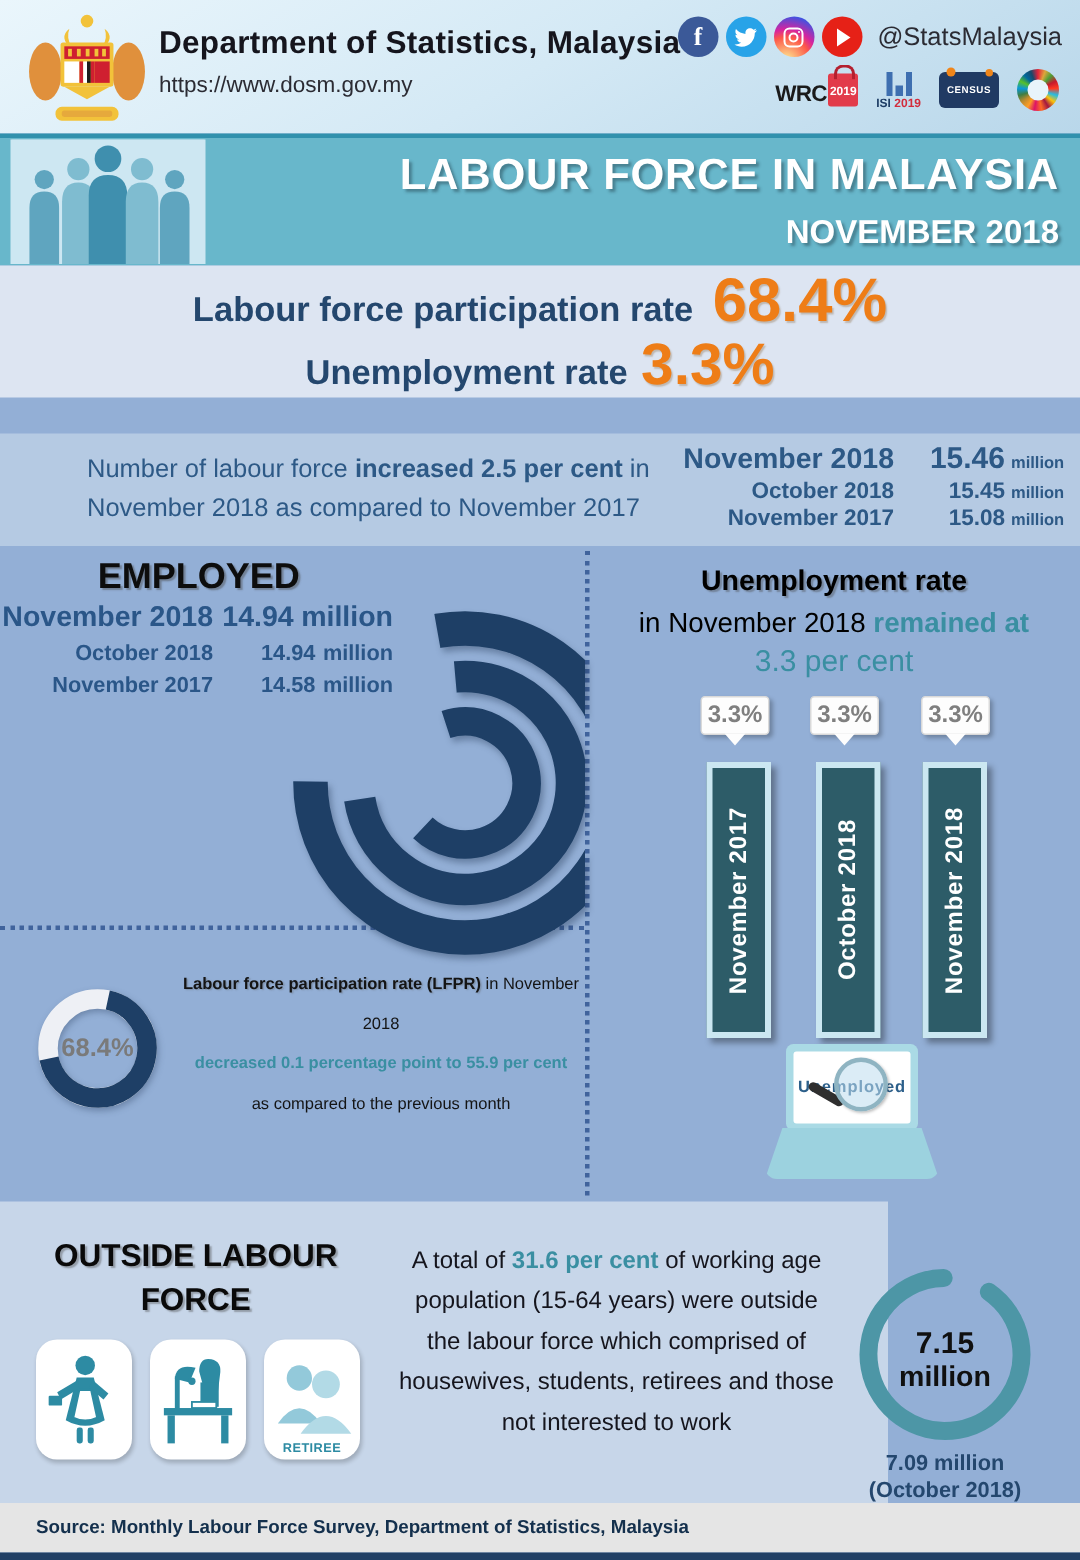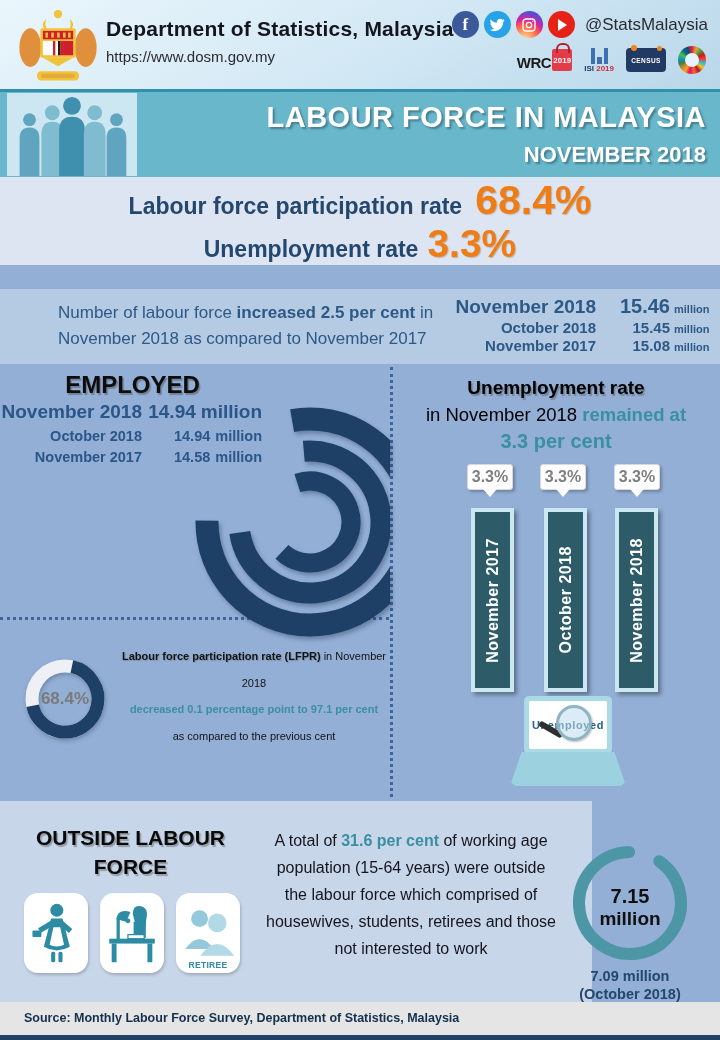--- a/index.html
+++ b/index.html
@@ -97,21 +97,21 @@
     display:flex; align-items:center; justify-content:center; font-size:17px; font-weight:600; color:#7a7a7a; }
   .lfpr-text { position:absolute; left:116px; top:279px; width:276px; text-align:center;
     font-size:11px; line-height:26.5px; color:#141414; }
   .lfpr-text .b { font-weight:800; text-shadow:1px 1px 1px rgba(90,90,90,.35); }
   .lfpr-text .teal { display:block; color:#3a8fa2; font-weight:800; }
 
   .ur-head { position:absolute; left:398px; top:10px; width:316px; text-align:center;
     font-size:18.5px; line-height:27px; color:#000; }
   .ur-head .t1 { font-size:19px; font-weight:900; display:block; text-shadow:1.5px 1.5px 1px rgba(70,70,70,.4); }
   .ur-head .teal { color:#3a8fa2; font-weight:800; }
-  .ur-head .t3 { display:block; font-size:20px; color:#3a8fa2; font-weight:700; }
+  .ur-head .t3 { display:block; font-size:20px; color:#3a8fa2; font-weight:400; }
 
   .callout { position:absolute; top:100px; width:46px; height:26px; background:#fdfdfd;
     border:1px solid #d9d9d9; border-radius:3px; display:flex; align-items:center; justify-content:center;
     font-size:16px; font-weight:700; color:#7f7f7f; box-shadow:2px 2px 3px rgba(0,0,0,.25); }
   .callout::after { content:""; position:absolute; top:100%; left:50%; transform:translateX(-50%);
     border:7px solid transparent; border-top:8px solid #fdfdfd; }
   .co1 { left:467px; } .co2 { left:540px; } .co3 { left:614px; }
 
   .bar { position:absolute; top:144px; width:43px; height:184px; background:#2d5c68;
     border:4px solid #cbe7f1; box-shadow:3px 3px 4px rgba(0,0,0,.35);
@@ -316,21 +316,21 @@
       <circle cx="127" cy="130" r="103" fill="none" stroke="#1e3f66" stroke-width="23" pathLength="100" stroke-dasharray="78 22" transform="rotate(-100 127 130)"></circle>
       <circle cx="127" cy="130" r="71" fill="none" stroke="#1e3f66" stroke-width="21" pathLength="100" stroke-dasharray="74 26" transform="rotate(-95 127 130)"></circle>
       <circle cx="127" cy="130" r="41" fill="none" stroke="#1e3f66" stroke-width="19" pathLength="100" stroke-dasharray="67 33" transform="rotate(-108 127 130)"></circle>
     </svg>
 
     <svg class="lfpr-donut" width="86" height="86" viewBox="0 0 86 86">
       <circle cx="43" cy="43" r="33" fill="none" stroke="#eef0f5" stroke-width="13"></circle>
       <circle cx="43" cy="43" r="33" fill="none" stroke="#1e3f66" stroke-width="13" pathLength="100" stroke-dasharray="68.4 31.6" transform="rotate(-78 43 43)"></circle>
     </svg>
     <div class="lfpr-donut-label">68.4%</div>
-    <p class="lfpr-text"><span class="b">Labour force participation rate (LFPR)</span><span> in November 2018</span><span class="teal">decreased 0.1 percentage point to 97.1 per cent</span><span>as compared to the previous cent</span></p>
+    <p class="lfpr-text"><span class="b">Labour force participation rate (LFPR)</span><span> in November 2018</span><span class="teal">decreased 0.1 percentage point to 55.9 per cent</span><span>as compared to the previous month</span></p>
 
     <div class="ur-head">
       <span class="t1">Unemployment rate</span>
       <span>in November 2018 </span><span class="teal">remained at</span>
       <span class="t3">3.3 per cent</span>
     </div>
     <div class="callout co1">3.3%</div>
     <div class="callout co2">3.3%</div>
     <div class="callout co3">3.3%</div>
     <div class="bar bar1">

